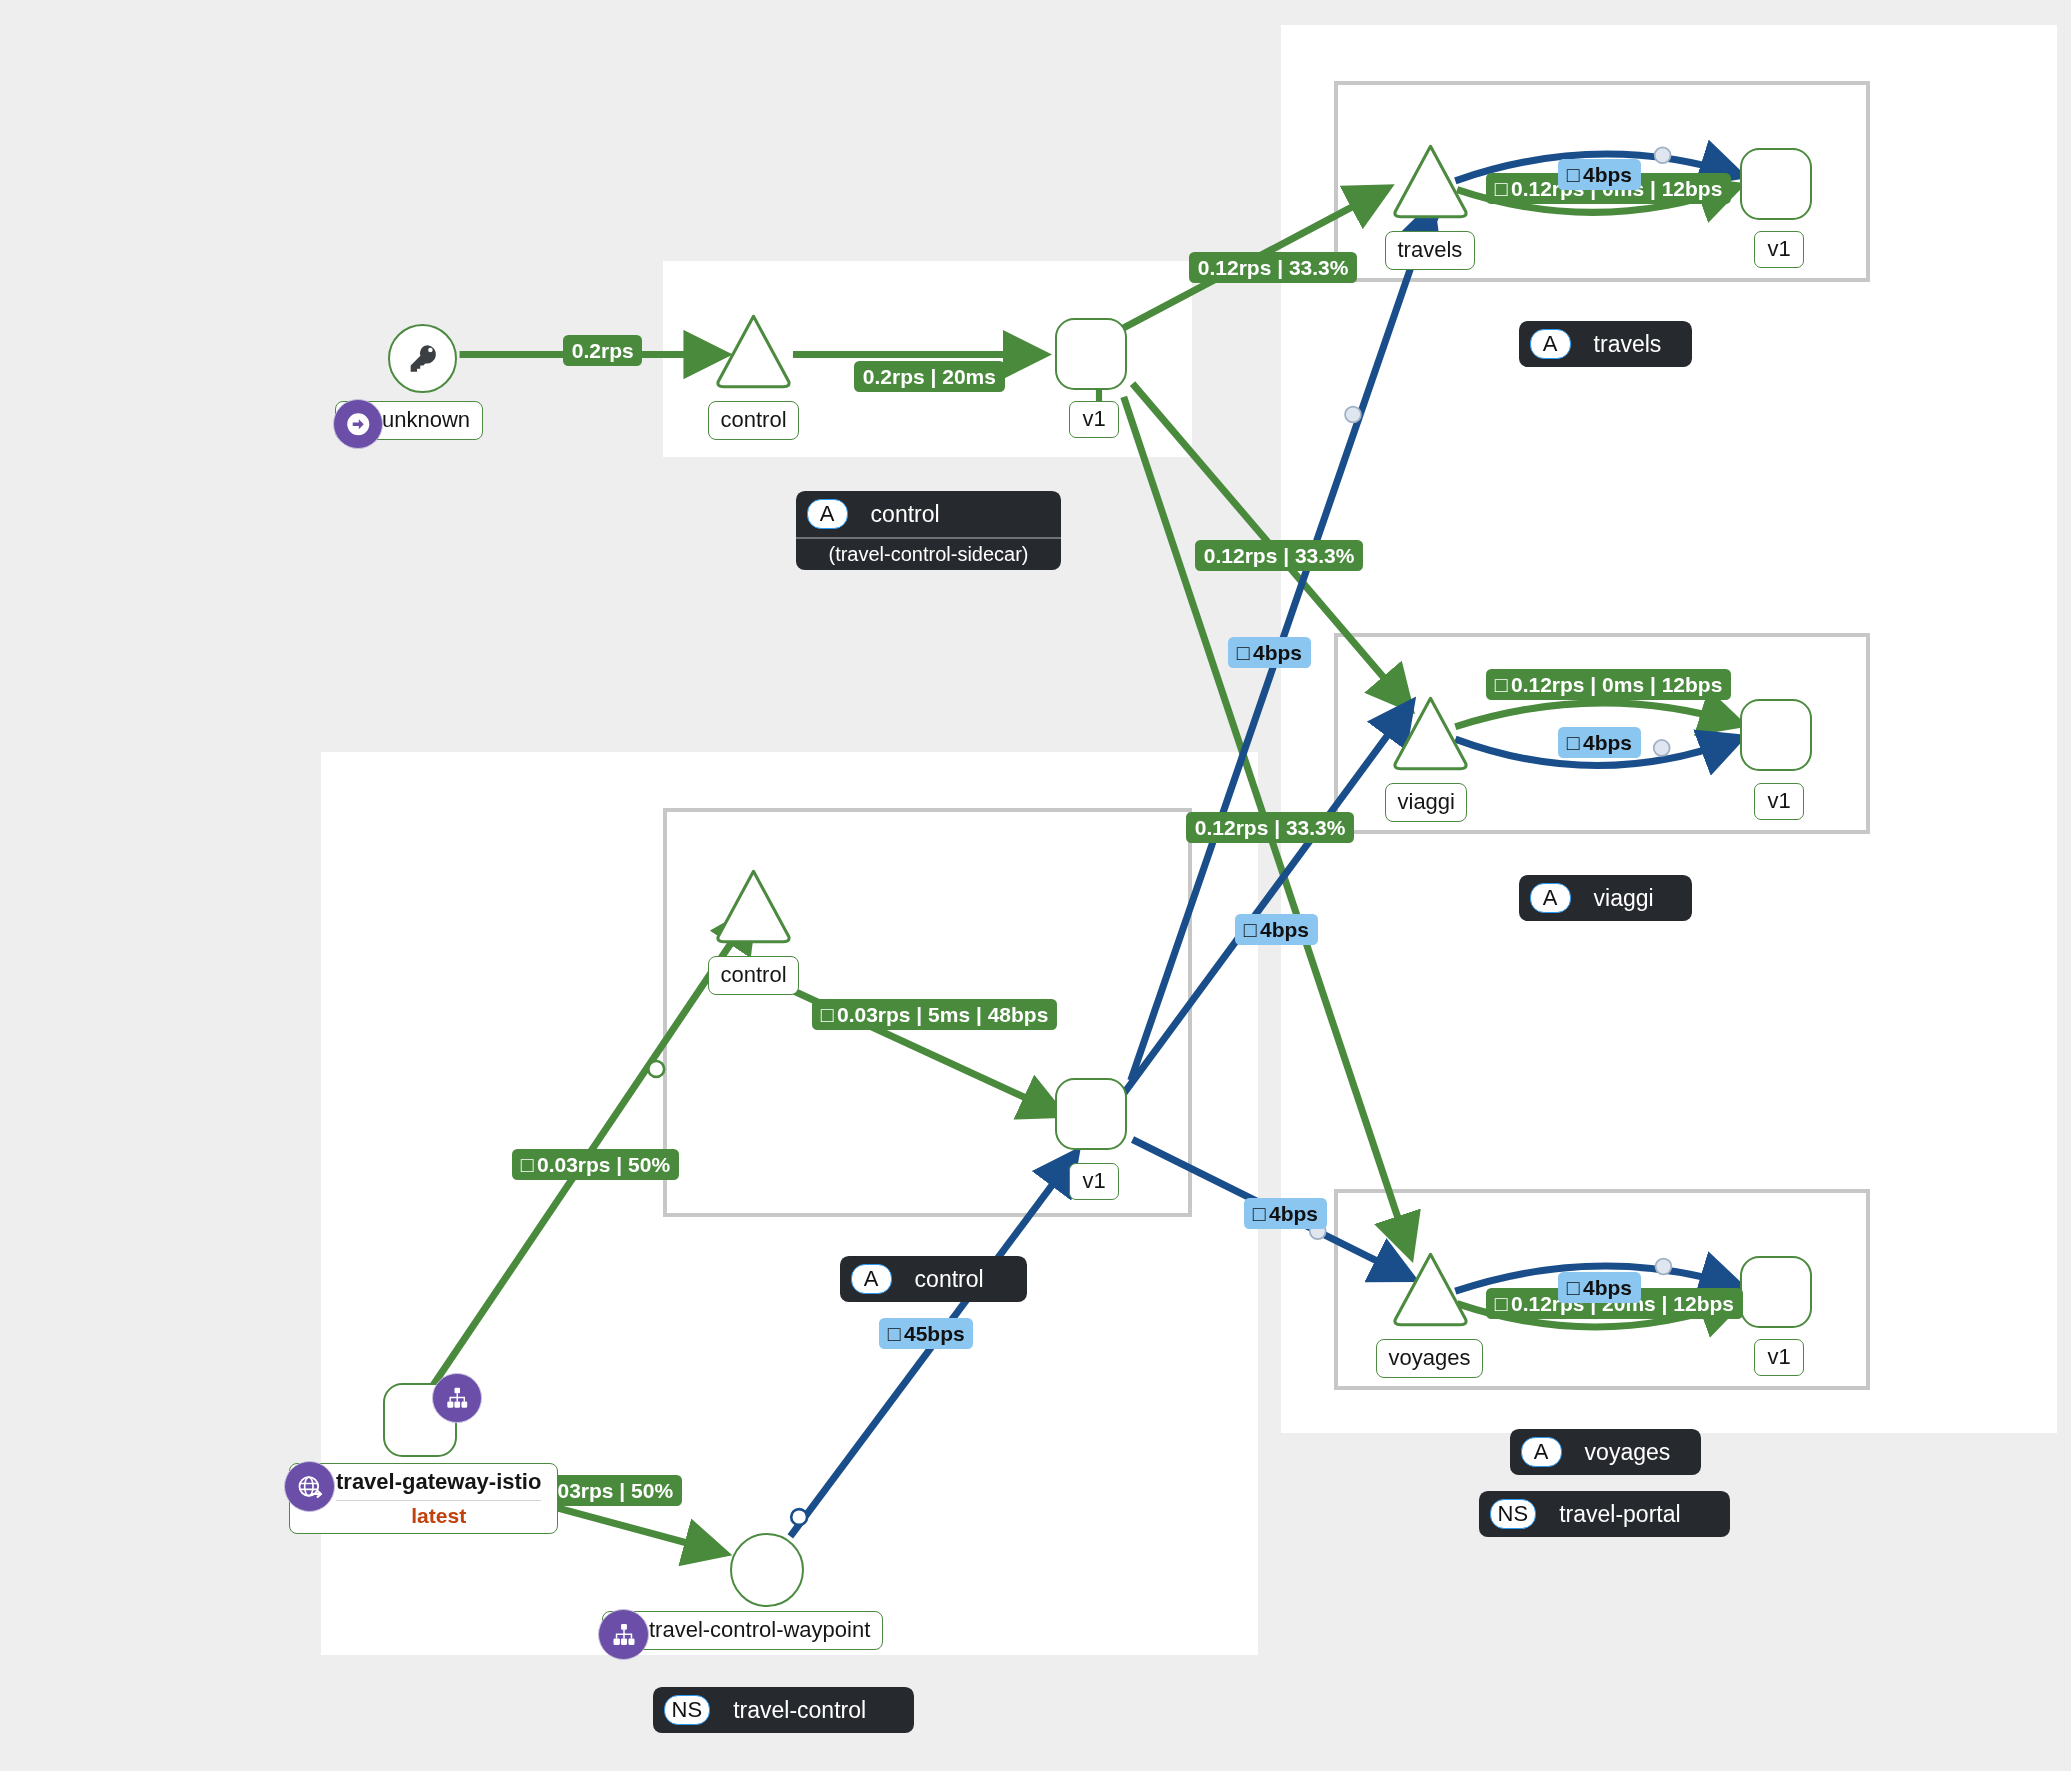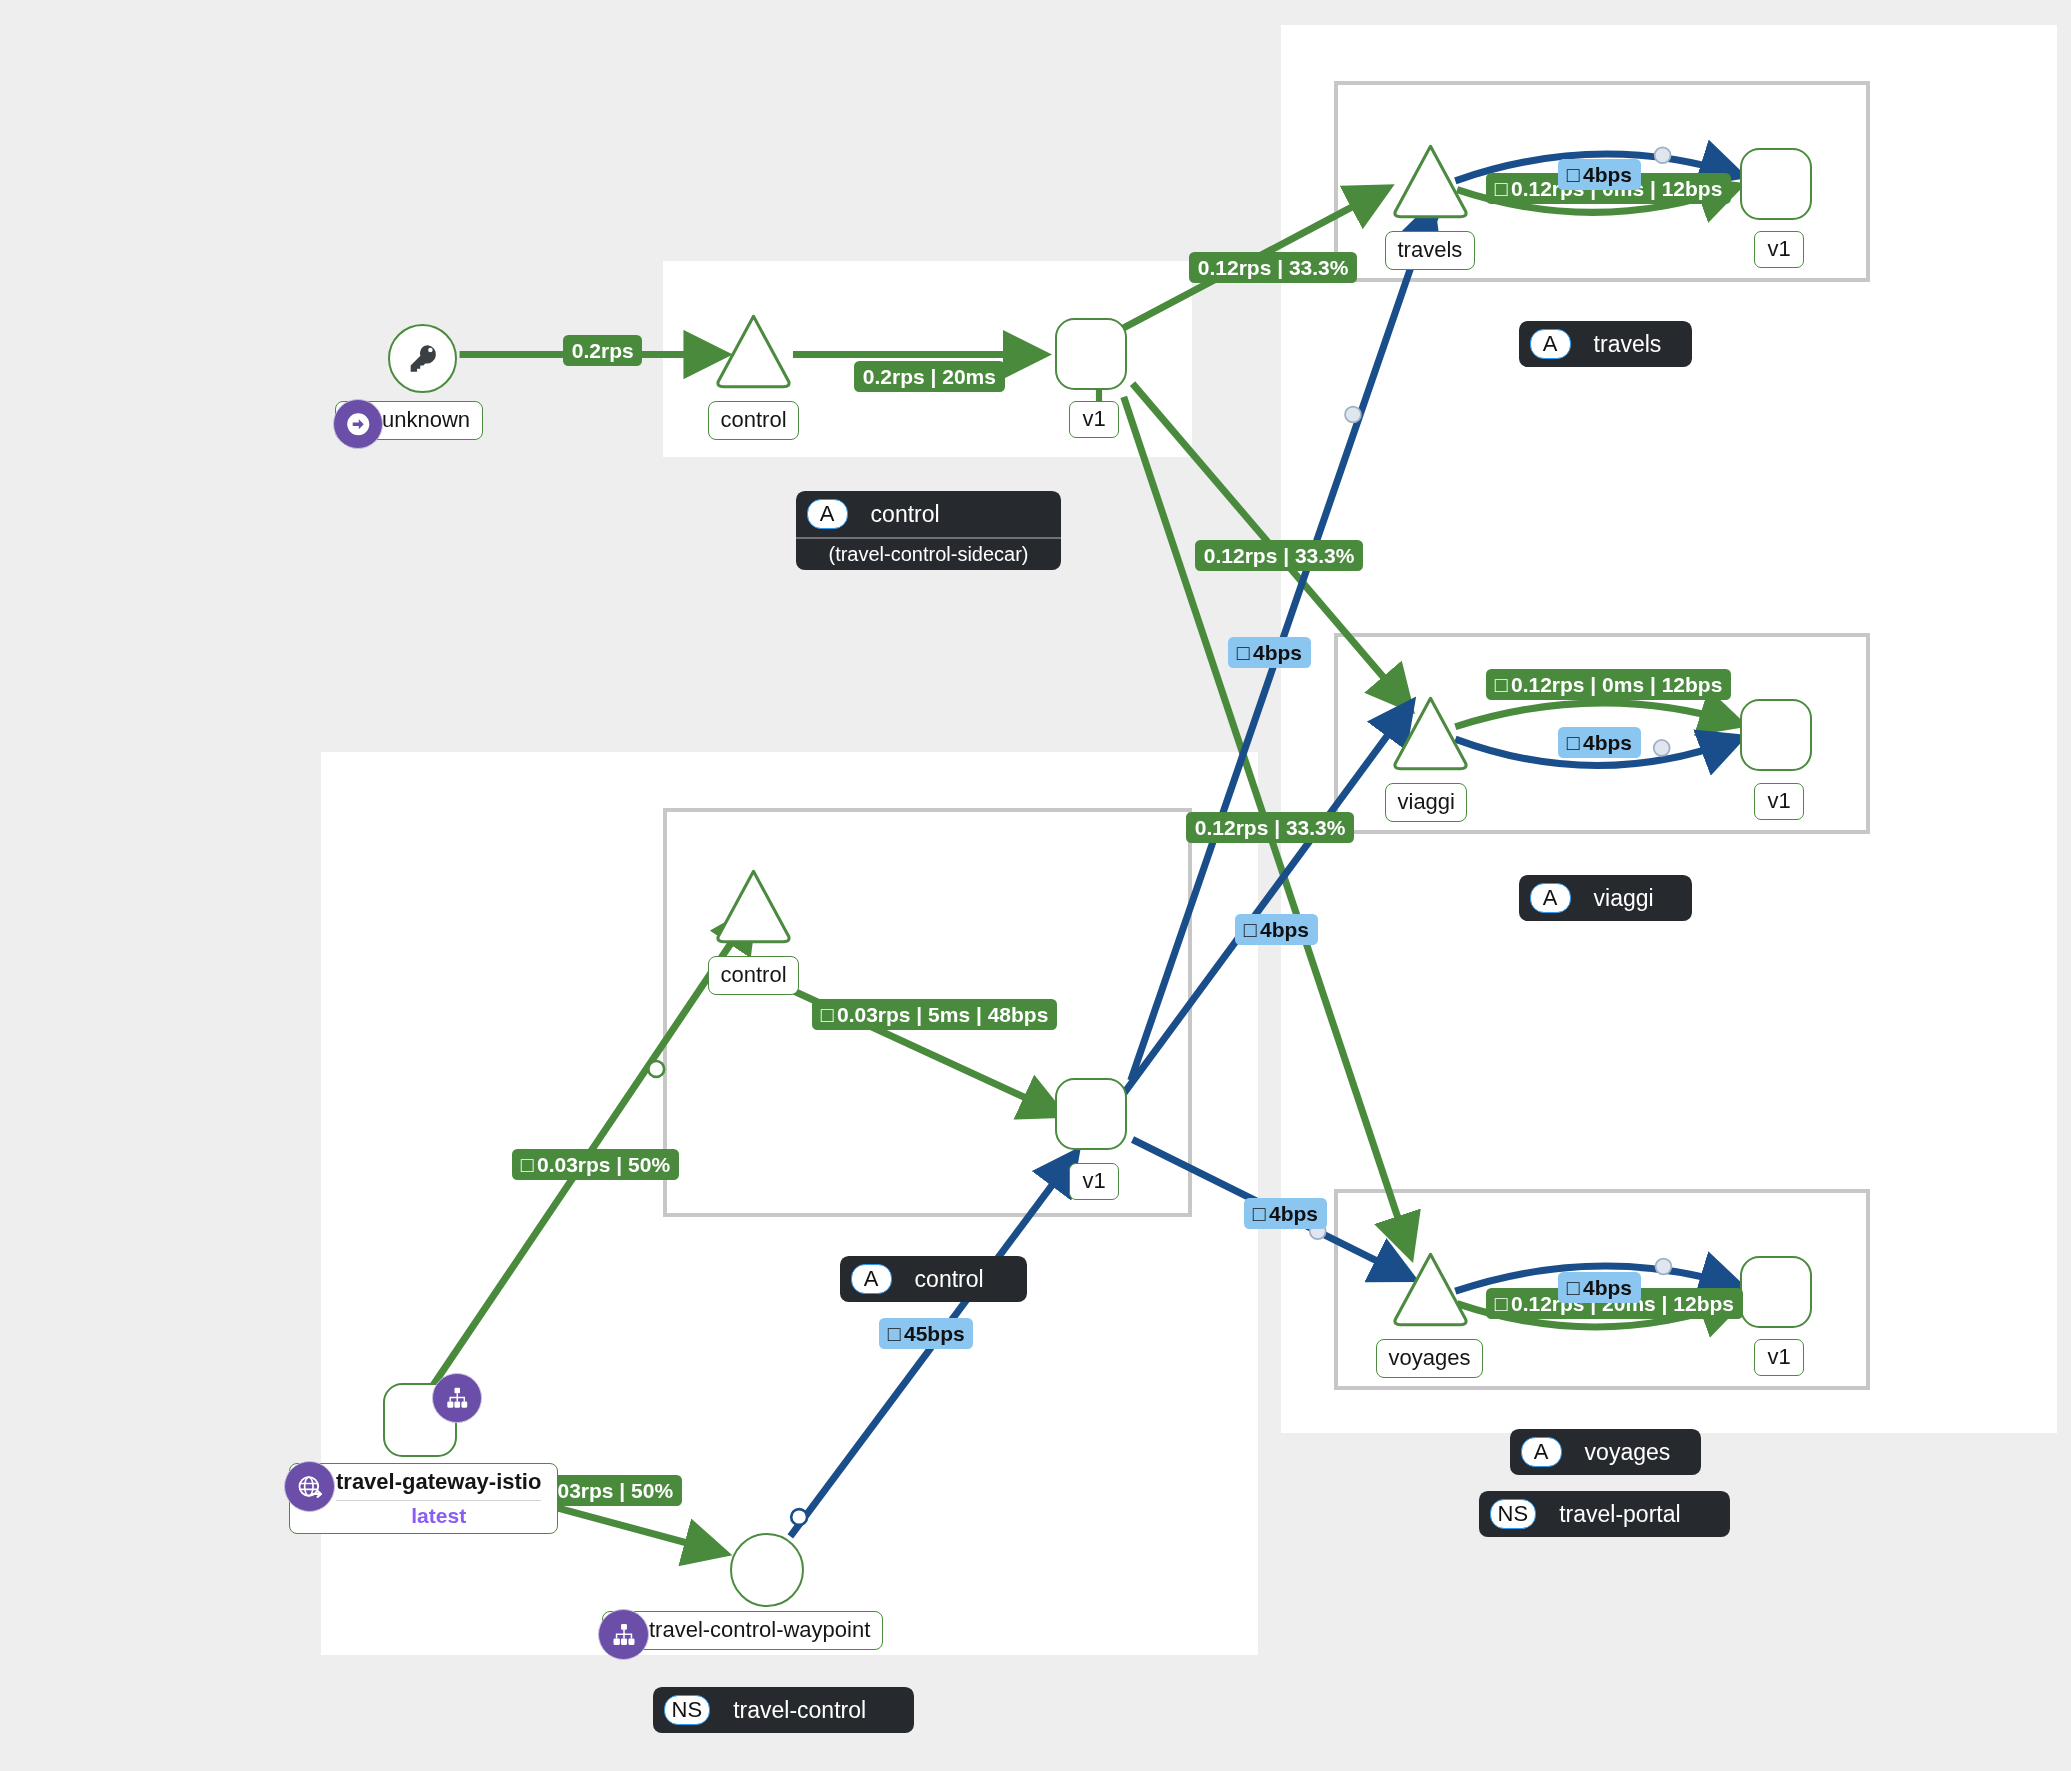--- a/index.html
+++ b/index.html
@@ -43,21 +43,21 @@
   .nlabel{
     position:absolute;background:#ffffff;border:1.3px solid #4b8a3f;
     border-radius:8px;padding:5.3px 11.5px;
     font-size:22px;color:#151515;white-space:nowrap;z-index:25;
     display:flex;align-items:center;
   }
   .nlabel.vers{padding:4.4px 12.4px;font-size:22px;border-radius:7px;}
   .nlabel.withbadge{padding-left:46px;}
   .nlabel .sub{
     display:block;border-top:0.9px solid #d2d2d2;margin-top:4.4px;padding-top:3.5px;
-    font-size:21px;color:#8b5cf6;text-align:center;
+    font-size:21px;color:#c2410c;text-align:center;
   }
   .nlabel .stack{display:flex;flex-direction:column;align-items:stretch;}
 
   
   .elabel{
     position:absolute;border-radius:5.3px;padding:3.5px 8.8px;
     font-size:21px;font-weight:bold;white-space:nowrap;z-index:40;
     line-height:1.15;
   }
   .elabel.rate{background:#4a8a3d;color:#ffffff;}

